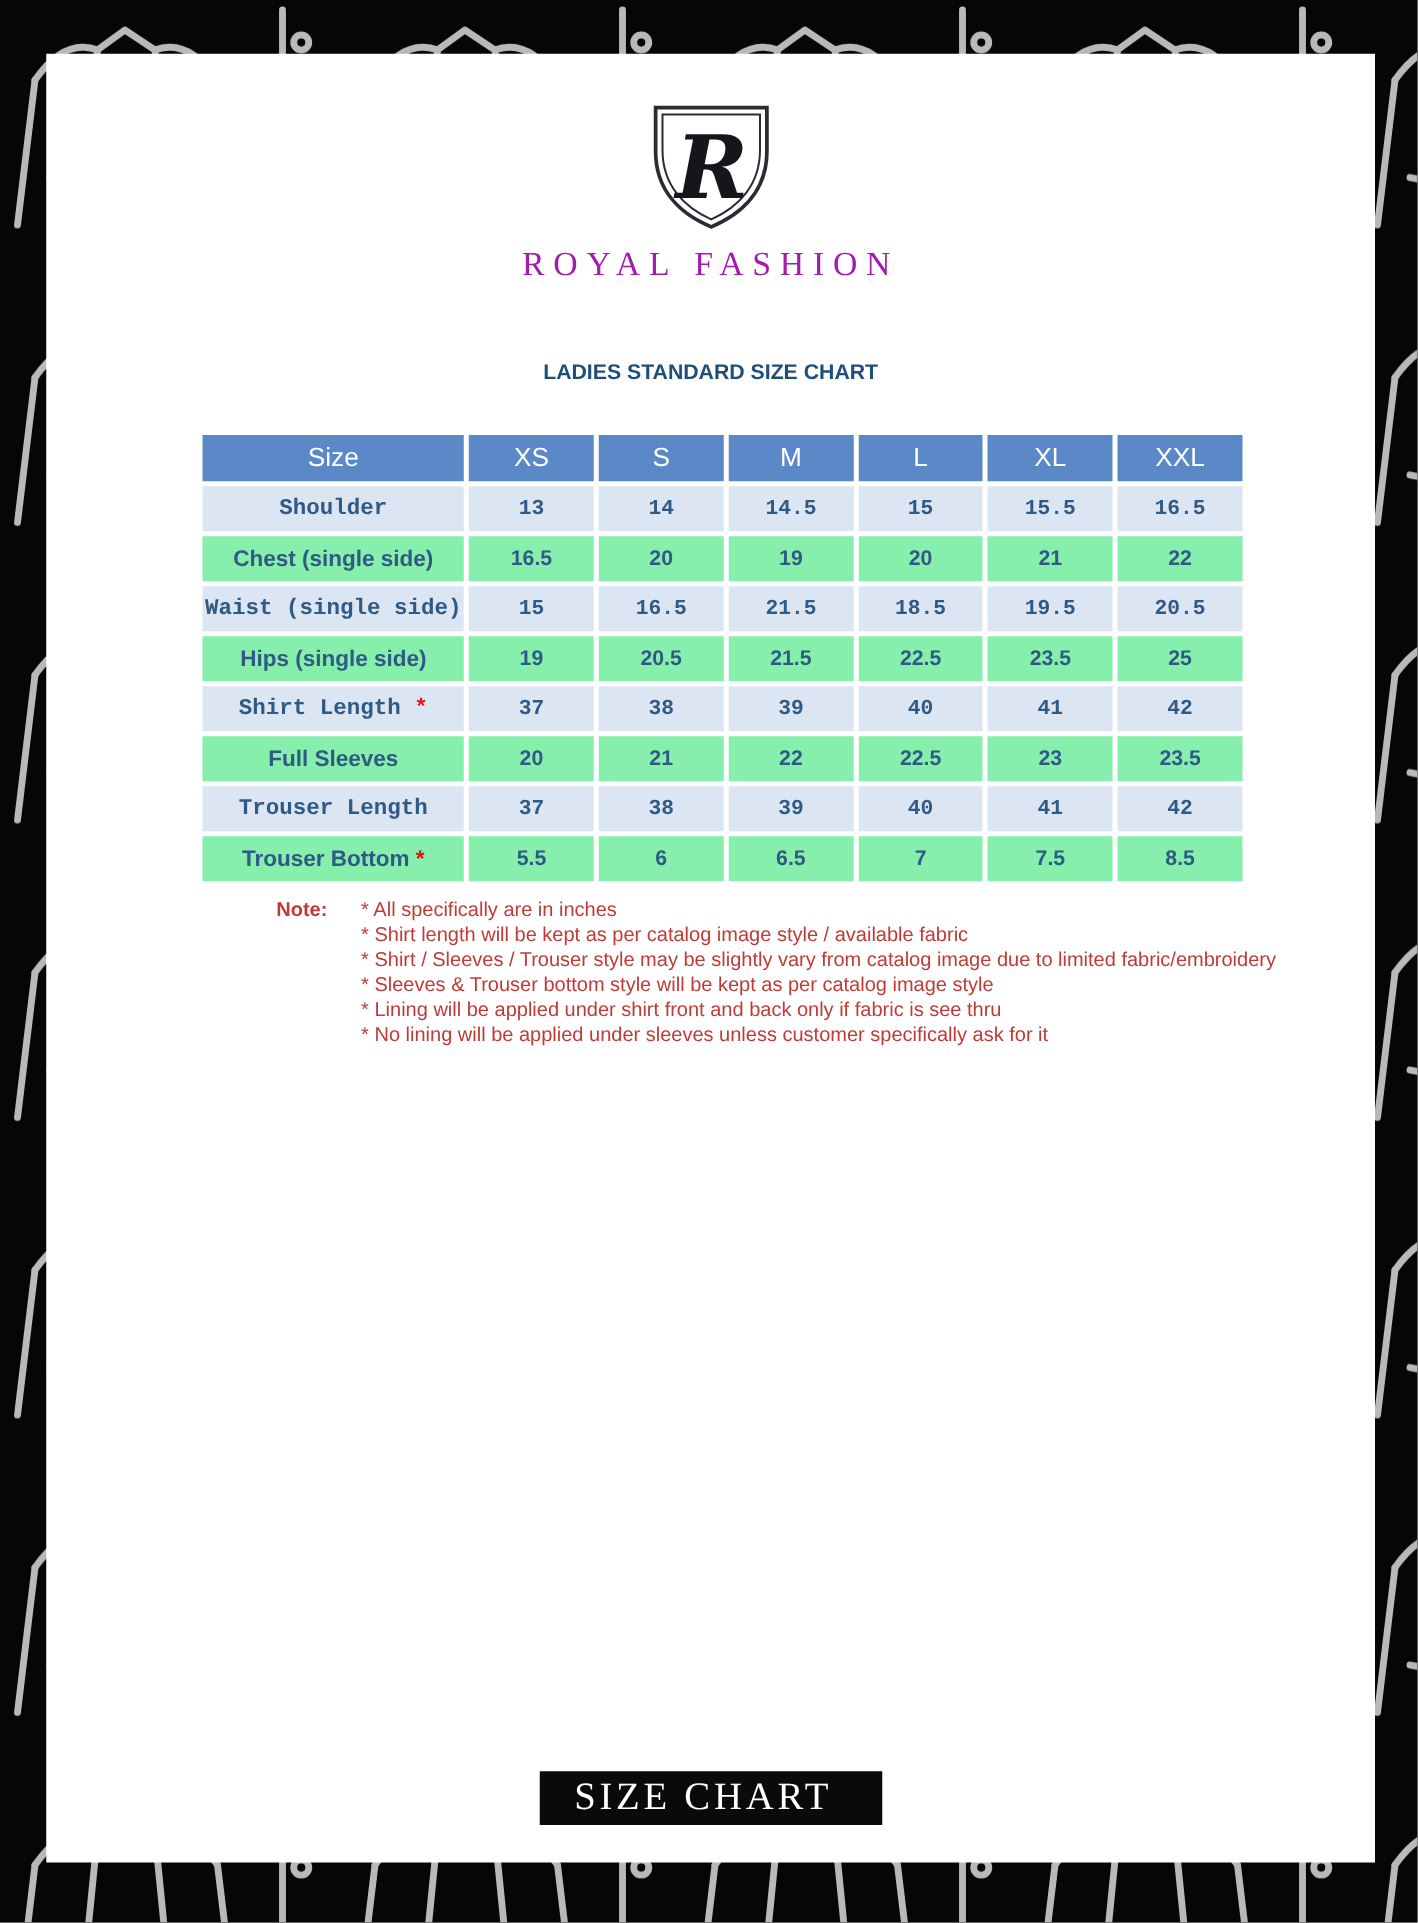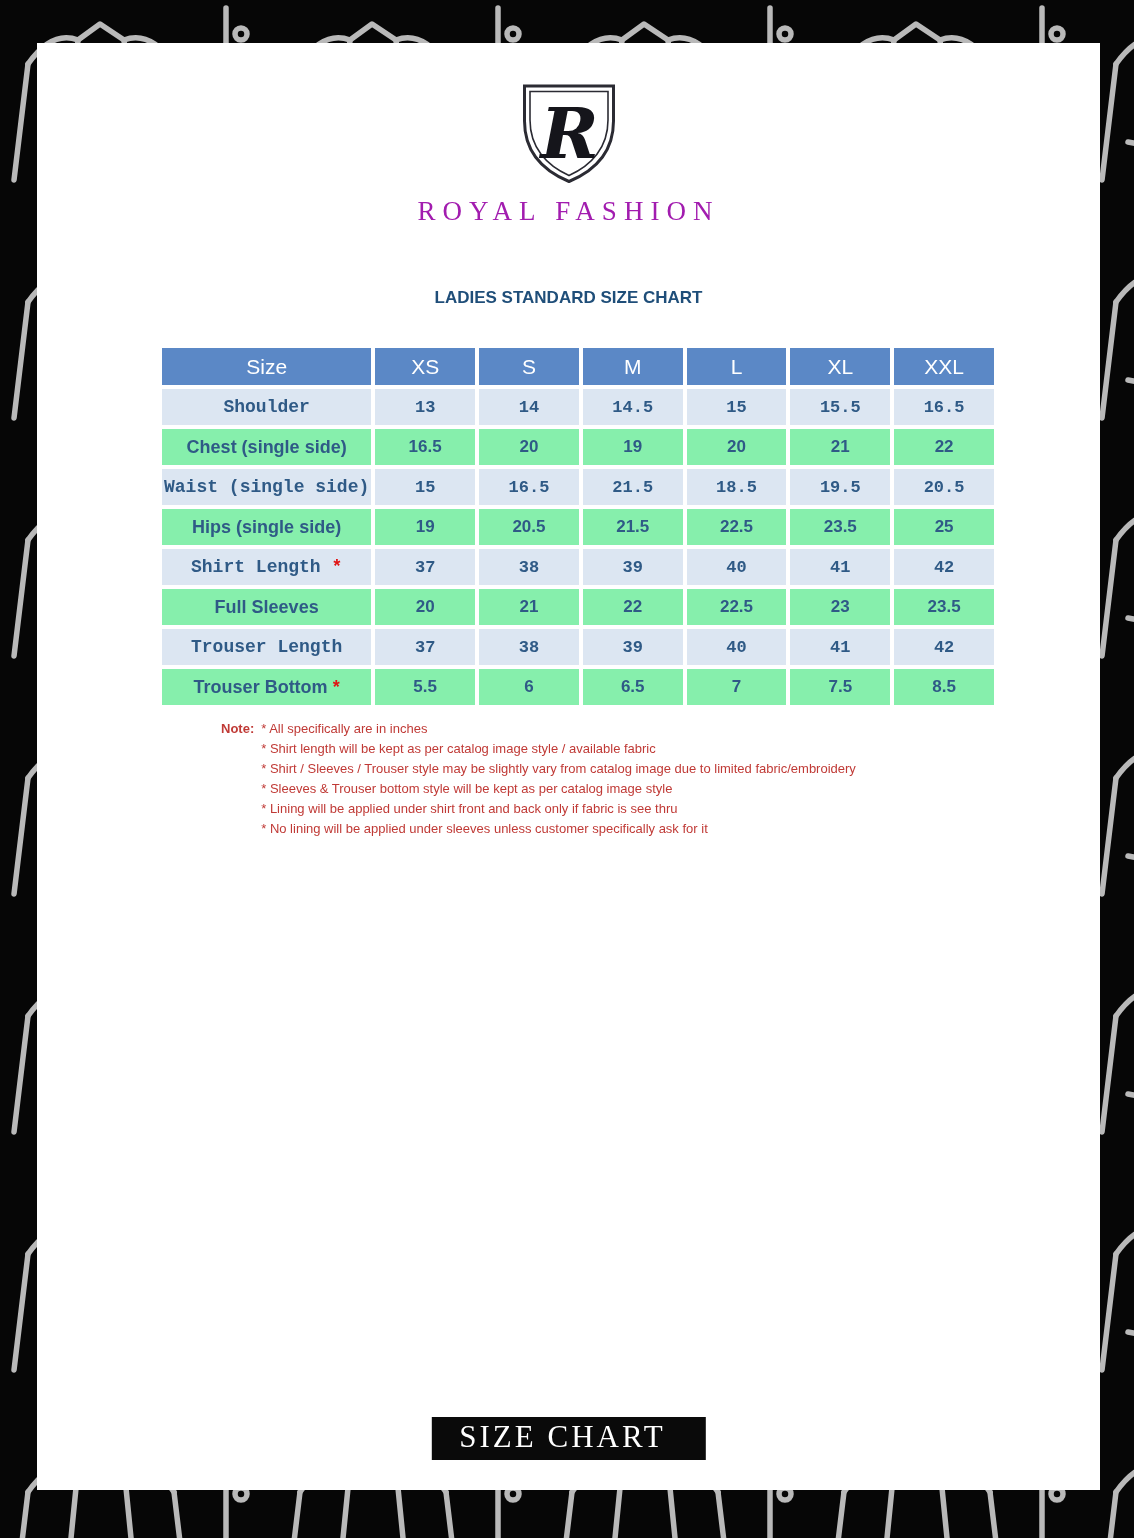--- a/index.html
+++ b/index.html
@@ -48,22 +48,22 @@
   }
   td{
     text-align:center;font-weight:bold;font-size:17px;height:36px;
     color:var(--cell-text);background:#86efac;padding:0 2px;
   }
   tr.alt td{background:var(--row-alt-blue);font-family:Liberation Mono, monospace;}
   td.label{font-size:18px;}
   .ast{color:var(--asterisk-red);}
   .notes{
     position:absolute;left:184px;top:676px;
-    color:var(--note-red);font-size:13px;line-height:20px;
-    display:flex;align-items:flex-start;
+    color:var(--note-red);font-size:16px;line-height:20px;
+    display:flex;align-items:flex-start;gap:20px;
   }
   .note-label{font-weight:bold;margin-right:7px;white-space:nowrap;}
   .note-line{white-space:nowrap;}
   .banner{
     position:absolute;top:1374px;left:50%;transform:translateX(-50%);
     background:var(--banner-bg);color:var(--banner-text);
     font-family:"Liberation Serif",serif;font-size:31px;letter-spacing:3px;
     padding:2px 40px 5px 28px;white-space:nowrap;
   }
 </style>

